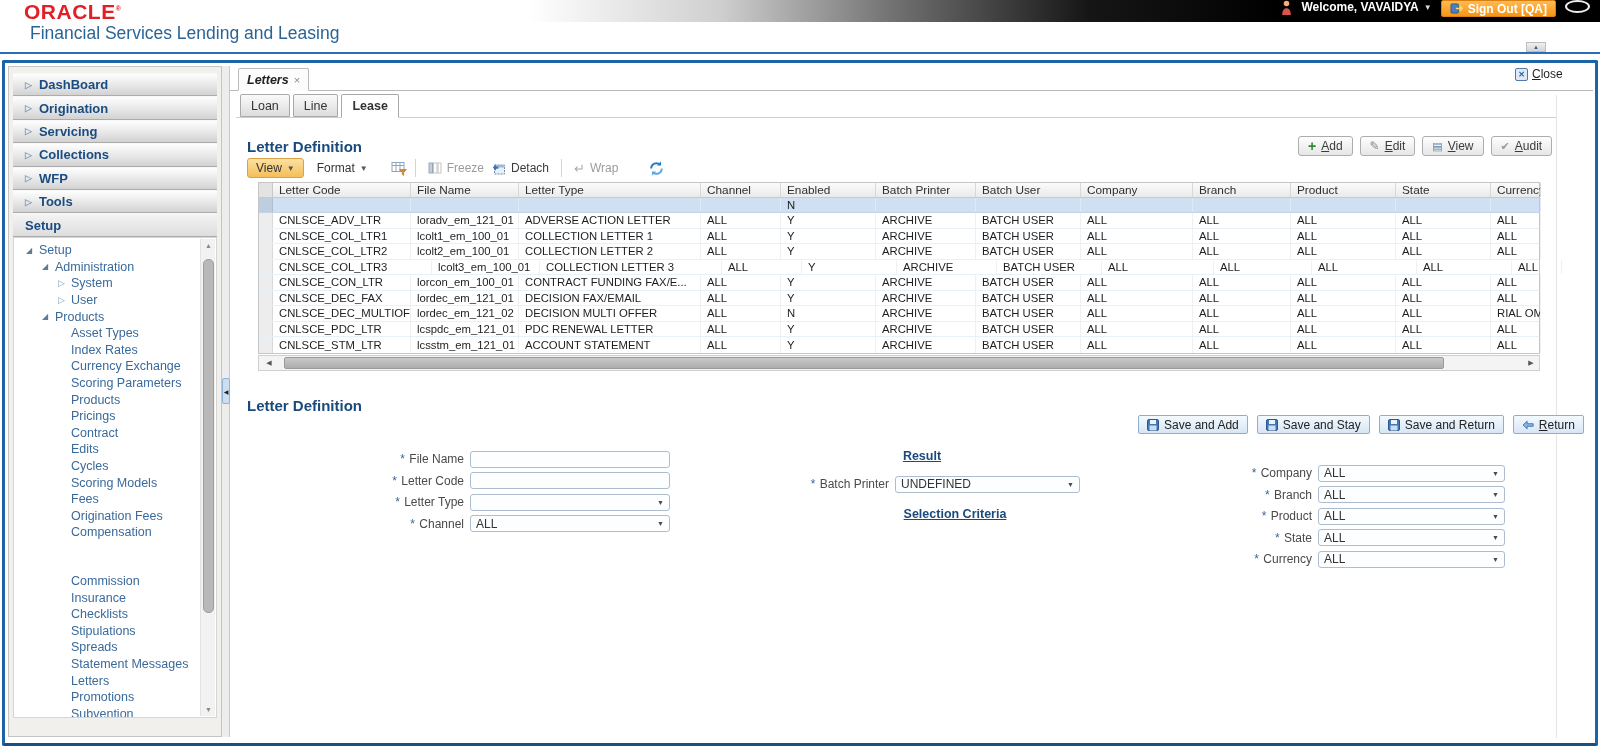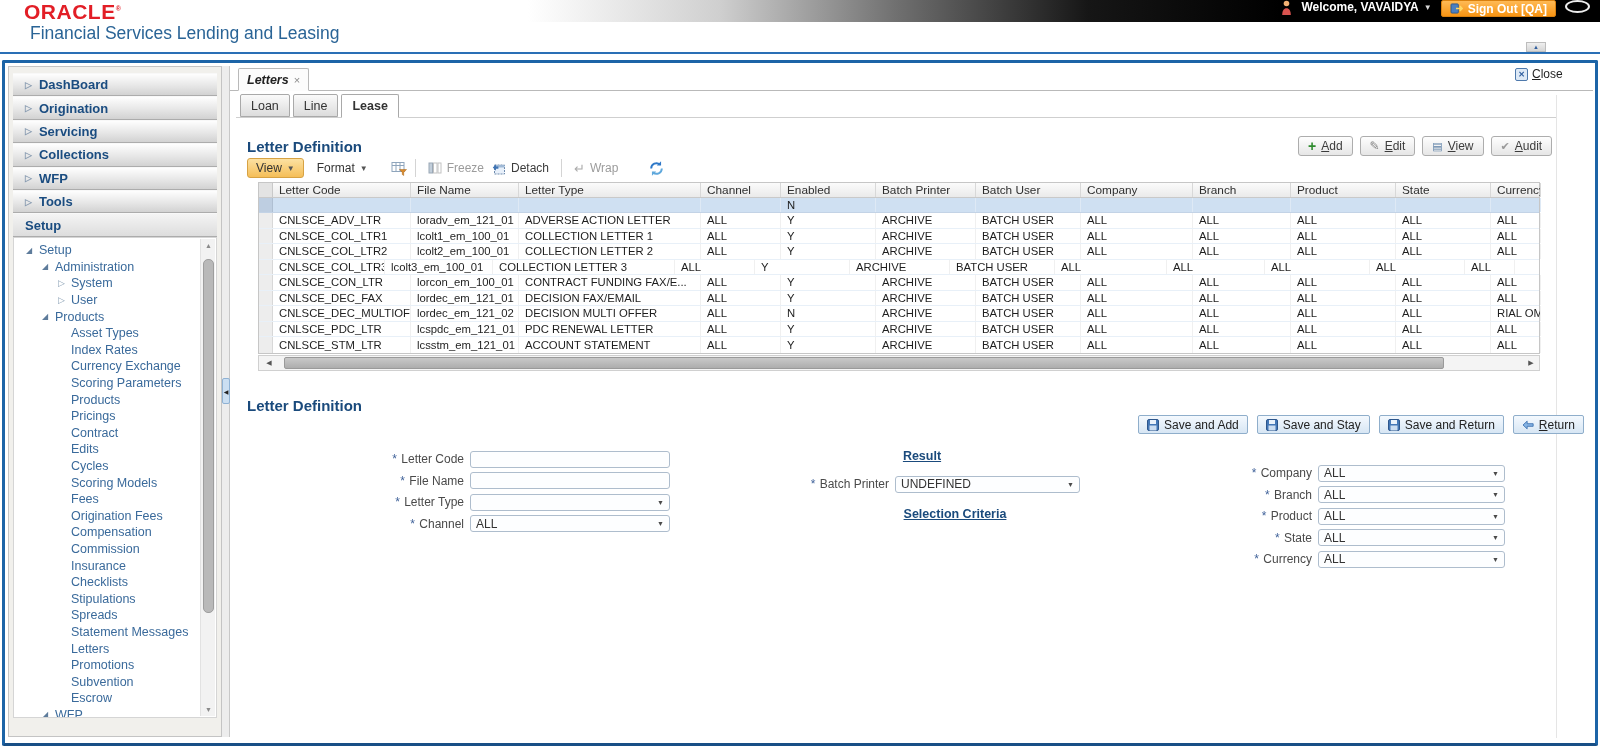--- a/index.html
+++ b/index.html
@@ -266,21 +266,21 @@
           </div>
           <div class="trow" style="padding-left: 55px;">
             <span class="tlabel">Fees</span>
           </div>
           <div class="trow" style="padding-left: 55px;">
             <span class="tlabel">Origination Fees</span>
           </div>
           <div class="trow" style="padding-left: 55px;">
             <span class="tlabel">Compensation</span>
           </div>
-          <div class="trow" style="padding-left: 55px;">
+          <div class="trow" style="padding-left: 55px; margin-top: 32px;">
             <span class="tlabel">Commission</span>
           </div>
           <div class="trow" style="padding-left: 55px;">
             <span class="tlabel">Insurance</span>
           </div>
           <div class="trow" style="padding-left: 55px;">
             <span class="tlabel">Checklists</span>
           </div>
           <div class="trow" style="padding-left: 55px;">
             <span class="tlabel">Stipulations</span>
@@ -508,21 +508,21 @@
           <div class="gcell" style="width: 100px;">ARCHIVE</div>
           <div class="gcell" style="width: 105px;">BATCH USER</div>
           <div class="gcell" style="width: 112px;">ALL</div>
           <div class="gcell" style="width: 98px;">ALL</div>
           <div class="gcell" style="width: 105px;">ALL</div>
           <div class="gcell" style="width: 95px;">ALL</div>
           <div class="gcell" style="width: 50px;">ALL</div>
         </div>
         <div class="grow">
           <div class="gsel"></div>
-          <div class="gcell" style="width: 112px;">CNLSCE_COL_LTR3</div>
+          <div class="gcell" style="width: 159px;">CNLSCE_COL_LTR3</div>
           <div class="gcell" style="width: 108px;">lcolt3_em_100_01</div>
           <div class="gcell" style="width: 182px;">COLLECTION LETTER 3</div>
           <div class="gcell" style="width: 80px;">ALL</div>
           <div class="gcell" style="width: 95px;">Y</div>
           <div class="gcell" style="width: 100px;">ARCHIVE</div>
           <div class="gcell" style="width: 105px;">BATCH USER</div>
           <div class="gcell" style="width: 112px;">ALL</div>
           <div class="gcell" style="width: 98px;">ALL</div>
           <div class="gcell" style="width: 105px;">ALL</div>
           <div class="gcell" style="width: 95px;">ALL</div>
@@ -641,27 +641,27 @@
       <button class="abtn">
         <svg class="fico" viewBox="0 0 14 11">
           <path d="M6 1 1.2 5.5 6 10V7h7V4H6z" fill="#86B4E4" stroke="#3A6FB0"></path>
         </svg>
         <span class="mn">Return</span>
       </button>
     </div>
 
   <div id="fg-left" class="fgroup">
       <div class="frow">
+        <label class="flabel"><span class="req">*</span> File Name</label>
+        <div class="fld">
+          <div class="ti"></div>
+        </div>
+      </div>
+      <div class="frow">
         <label class="flabel"><span class="req">*</span> Letter Code</label>
-        <div class="fld">
-          <div class="ti"></div>
-        </div>
-      </div>
-      <div class="frow">
-        <label class="flabel"><span class="req">*</span> File Name</label>
         <div class="fld">
           <div class="ti"></div>
         </div>
       </div>
       <div class="frow">
         <label class="flabel"><span class="req">*</span> Letter Type</label>
         <div class="fld">
           <div class="sel">
             <span class="selval"></span>
             <span class="selarr">▼</span>

